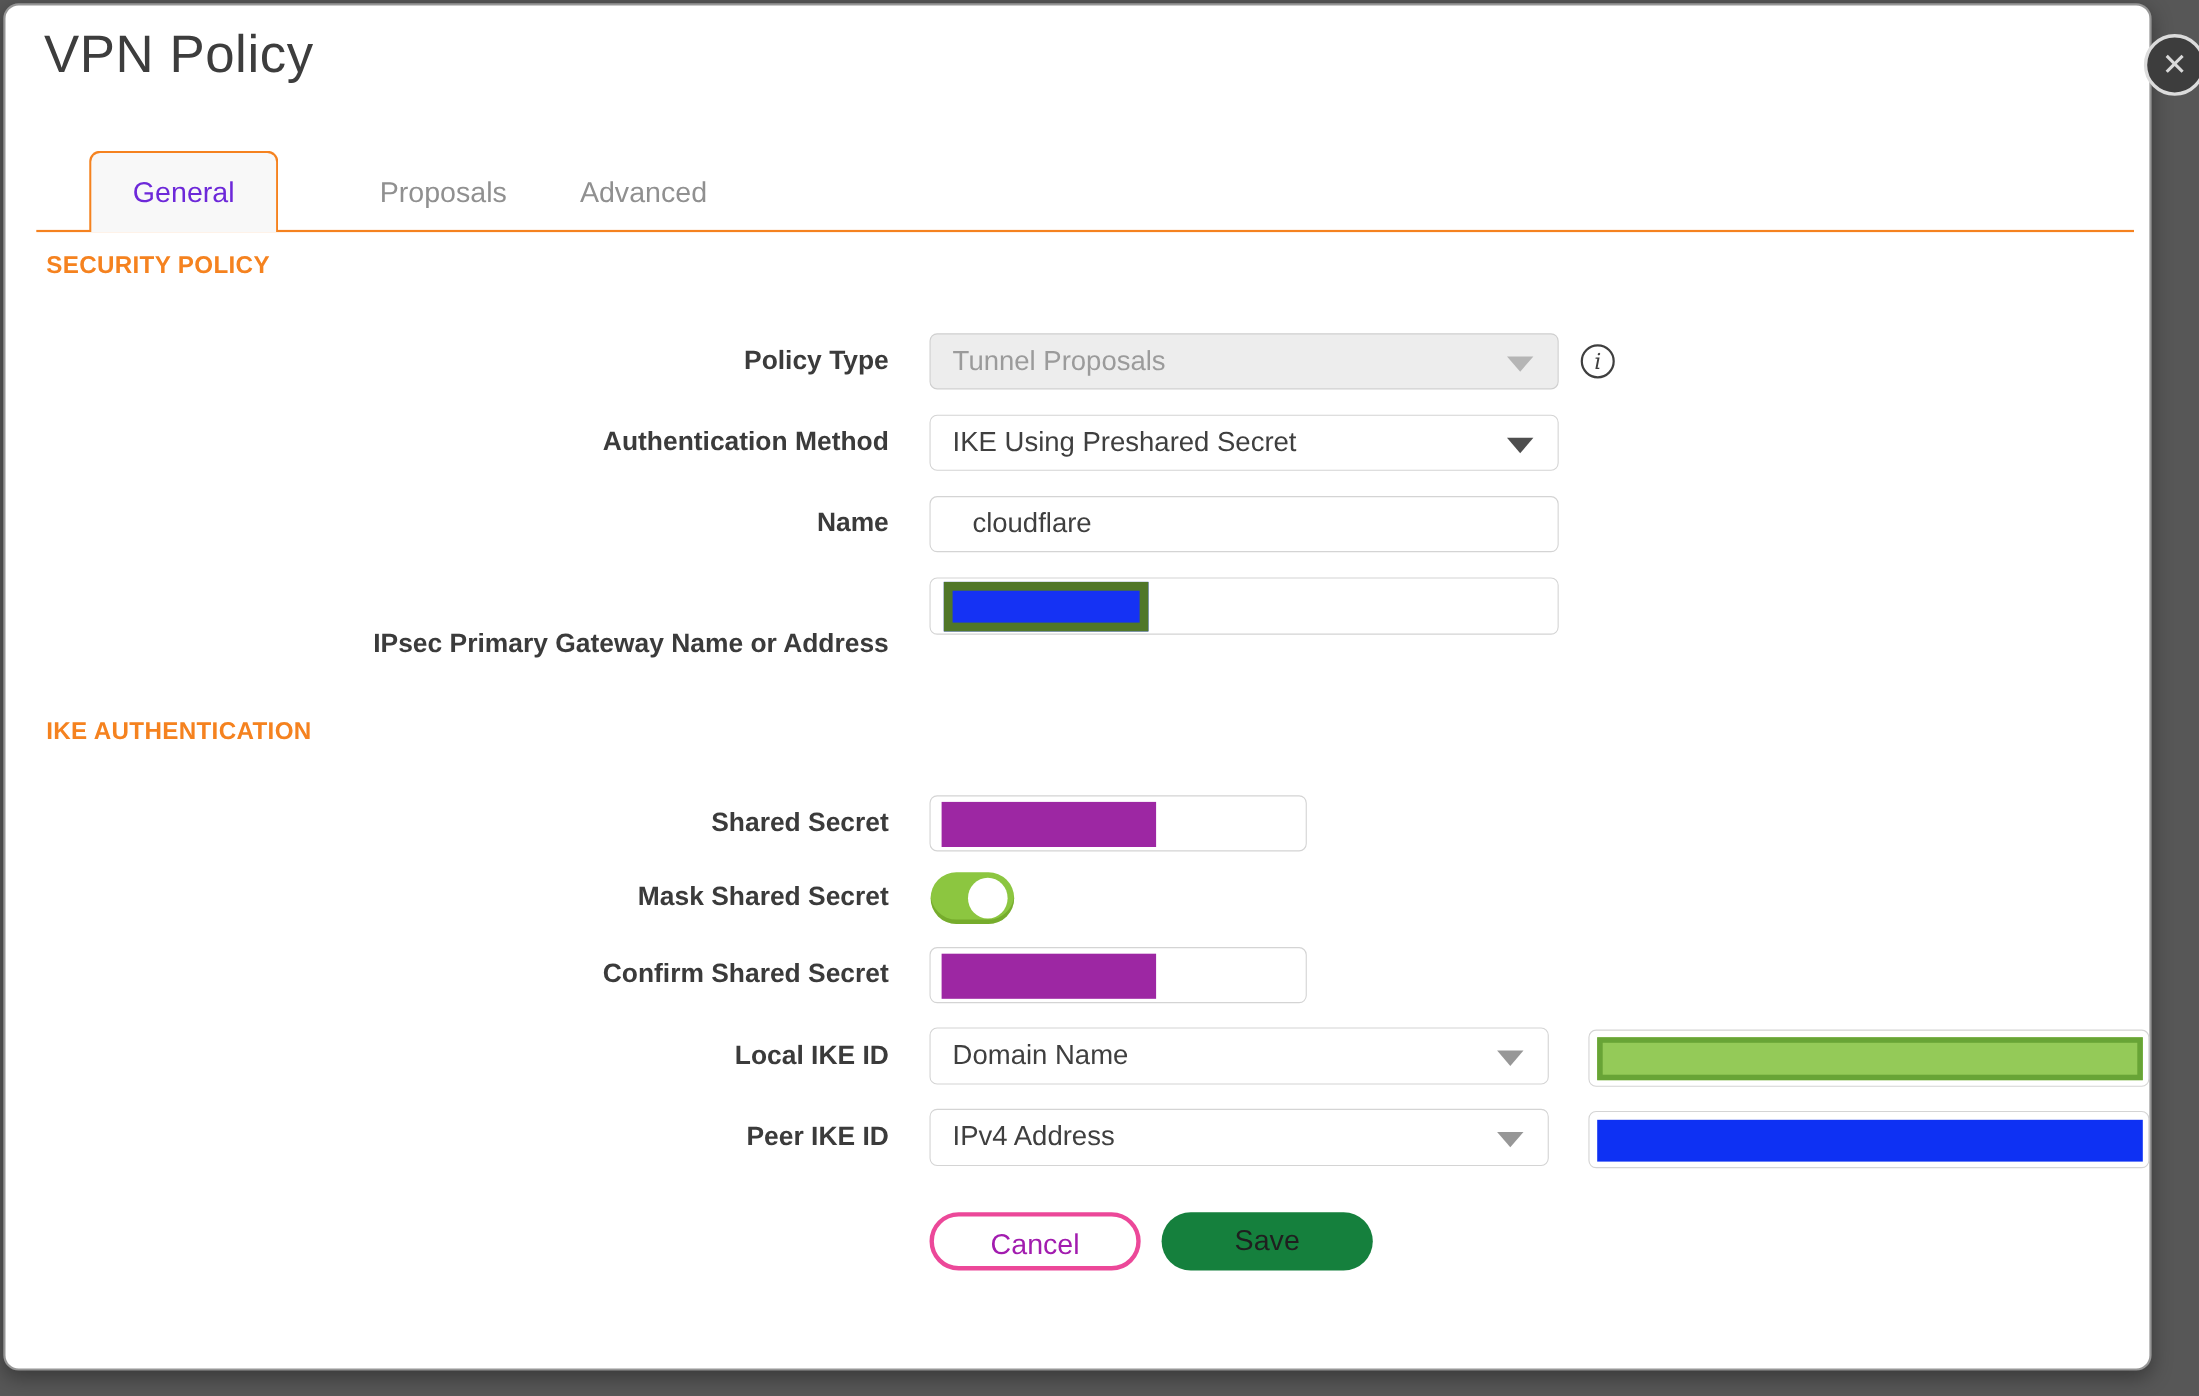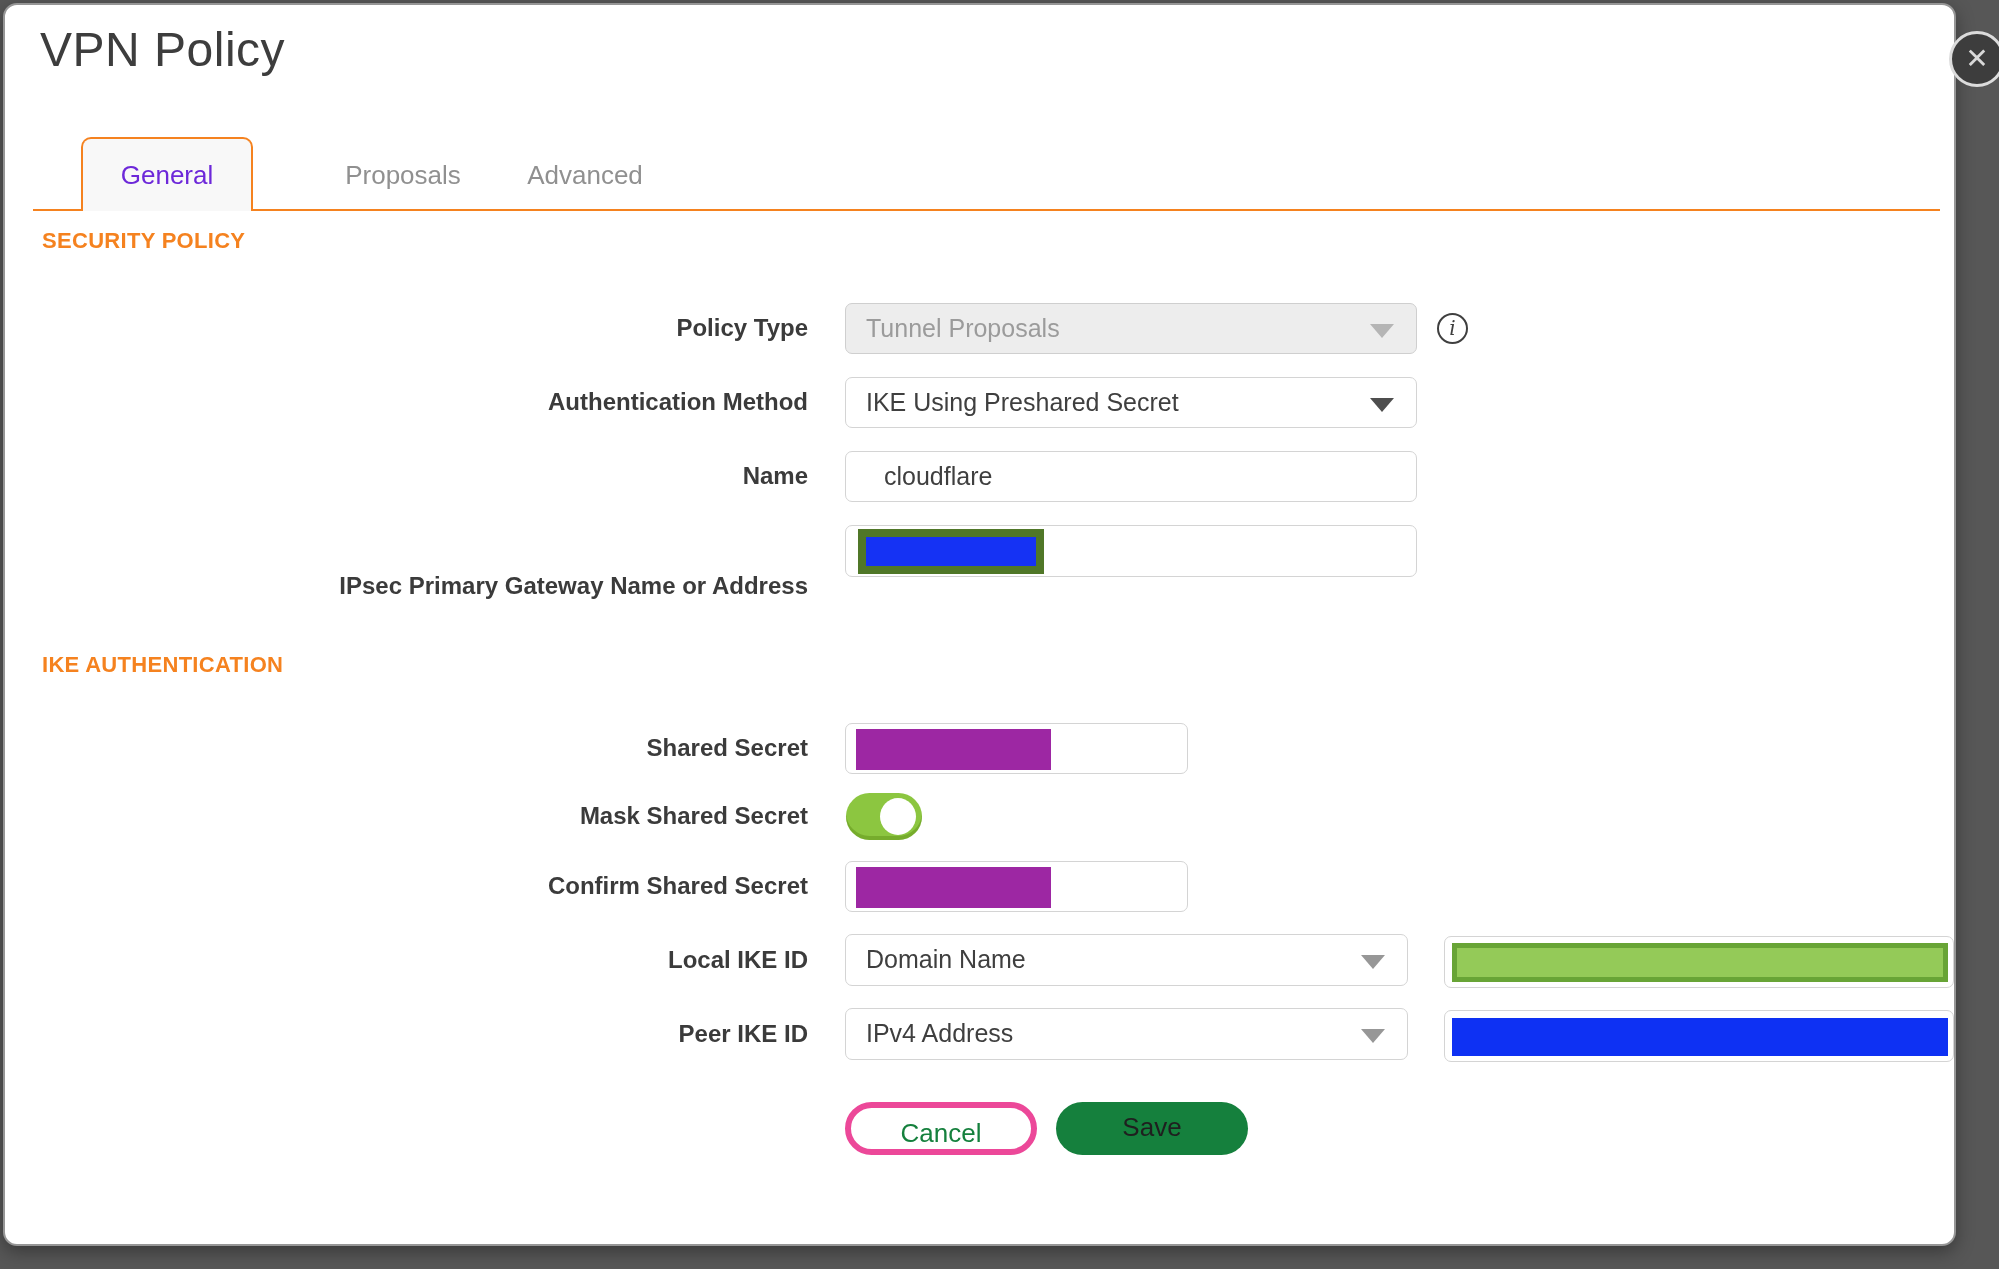--- a/index.html
+++ b/index.html
@@ -234,22 +234,22 @@
     width: 192px; height: 53px;
     border-radius: 27px;
     font-size: 26px;
     text-align: center;
     line-height: 51px;
     cursor: pointer;
   }
   .btn-cancel {
     left: 845px;
     background: #ffffff;
-    border: 6px solid #ec4899;
-    color: #15803d;
+    border: 4px solid #ec4899;
+    color: #a21caf;
   }
   .btn-save {
     left: 1056px;
     background: #15803d;
     border: none;
     color: #1f1f1f;
     font-weight: 500;
   }
 </style>
 </head>

